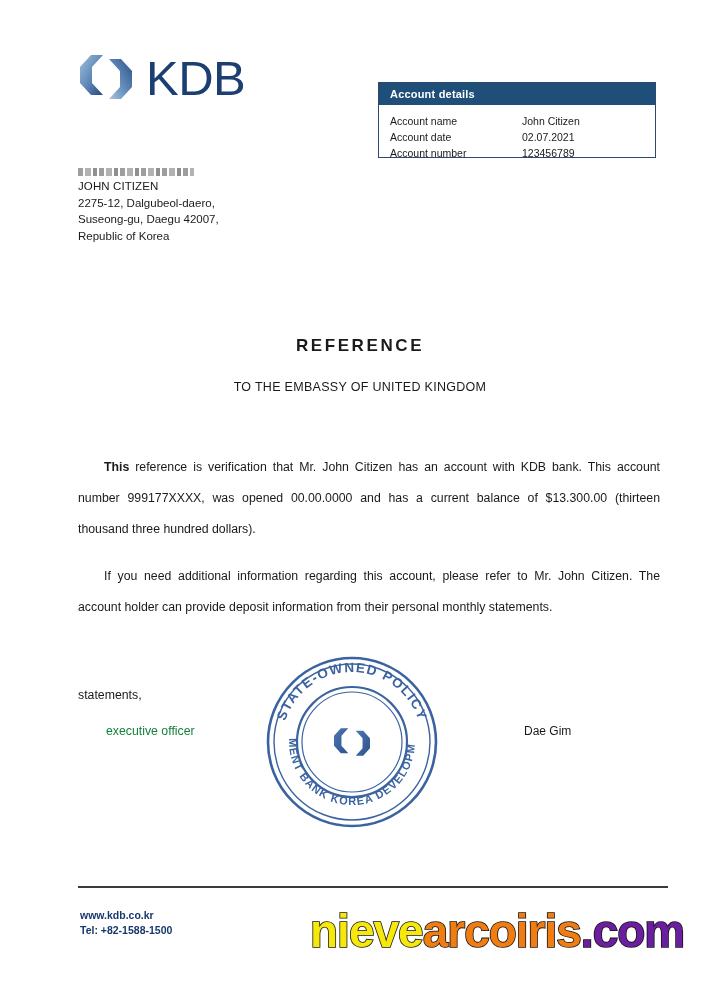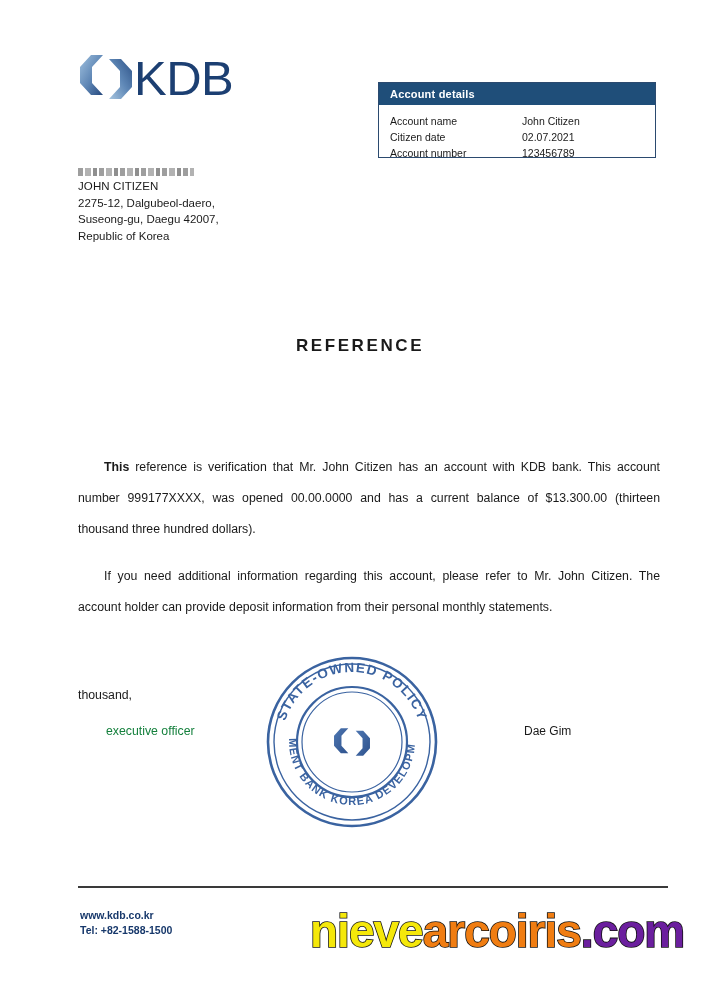--- a/index.html
+++ b/index.html
@@ -19,20 +19,21 @@
     background: #ffffff;
   }
 
   
   #letterhead {
     position: absolute;
     left: 78px;
     top: 52px;
     display: flex;
     align-items: center;
+    gap: 12px;
   }
   #logo-mark {
     width: 56px;
     height: 50px;
     display: block;
   }
   #logo-wordmark {
     font-family: "Liberation Sans", sans-serif;
     font-size: 49px;
     line-height: 1;
@@ -233,48 +234,49 @@
   </div>
 
   <div id="account-box">
     <div id="account-box-header">Account details</div>
     <div id="account-box-body">
       <div class="acct-row">
         <span class="acct-label">Account name</span>
         <span class="acct-value">John Citizen</span>
       </div>
       <div class="acct-row">
-        <span class="acct-label">Citizen date</span>
+        <span class="acct-label">Account date</span>
         <span class="acct-value">02.07.2021</span>
       </div>
       <div class="acct-row">
         <span class="acct-label">Account number</span>
         <span class="acct-value">123456789</span>
       </div>
     </div>
   </div>
 
   <div id="recipient">
     <div id="recipient-redacted"></div>
     <div id="recipient-name">JOHN CITIZEN</div>
     <div>2275-12, Dalgubeol-daero,</div>
     <div>Suseong-gu, Daegu 42007,</div>
     <div>Republic of Korea</div>
   </div>
 
   <div id="title-block">
     <div id="doc-title">REFERENCE</div>
+    <div id="doc-subtitle">TO THE EMBASSY OF UNITED KINGDOM</div>
   </div>
 
   <div id="body-copy">
     <p><span class="lead-bold">This</span><span> reference is verification that Mr. John Citizen has an account with KDB bank. This account number 999177XXXX, was opened 00.00.0000 and has a current balance of $13.300.00 (thirteen thousand three hundred dollars).</span></p>
     <p>If you need additional information regarding this account, please refer to Mr. John Citizen. The account holder can provide deposit information from their personal monthly statements.</p>
   </div>
 
-  <div id="sign-sincerely">thousand,</div>
+  <div id="sign-sincerely">statements,</div>
   <div id="sign-role">executive officer</div>
   <div id="sign-name">Dae Gim</div>
 
   <svg id="stamp" viewBox="0 0 180 180">
     <defs>
       <path id="arcTop" d="M 20 90 A 70 70 0 0 1 160 90"></path>
       <path id="arcBot" d="M 27 90 A 63 63 0 0 0 153 90"></path>
       <linearGradient id="sL" x1="0" y1="0" x2="1" y2="1">
         <stop offset="0%" stop-color="#3f6bab"></stop>
         <stop offset="100%" stop-color="#1d4484"></stop>

